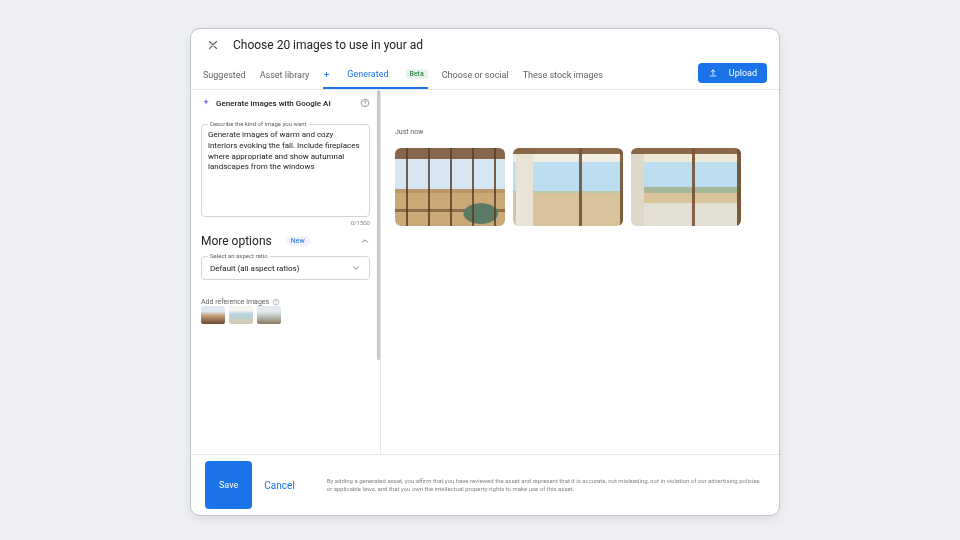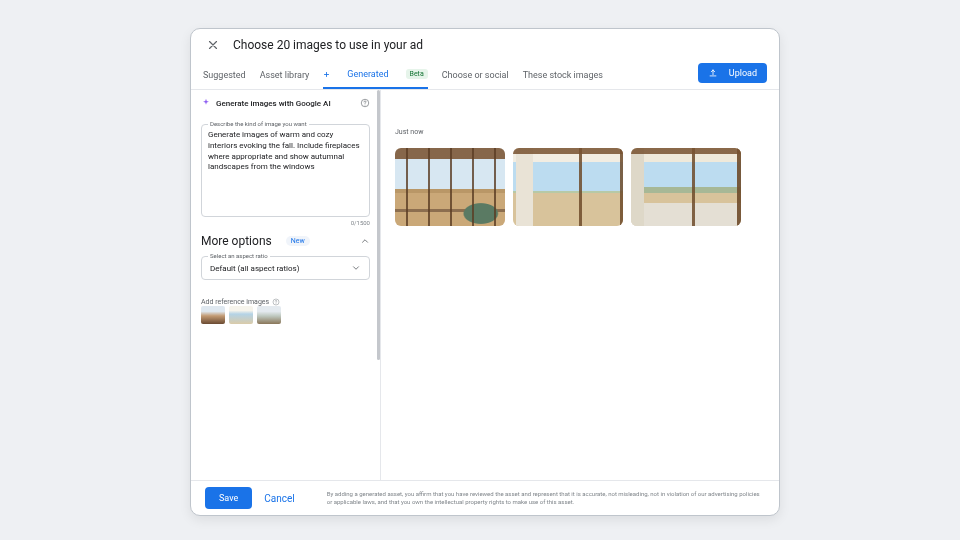--- a/index.html
+++ b/index.html
@@ -129,21 +129,21 @@
     background:
       linear-gradient(180deg, rgba(120,82,48,.85) 0 8%, transparent 8%),
       linear-gradient(90deg, #ded8c8 0 12%, transparent 12% 55%, rgba(110,75,42,.85) 55% 58%, transparent 58% 96%, rgba(110,75,42,.9) 96% 100%),
       linear-gradient(180deg, transparent 70%, #e4dfd4 70% 100%);
   }
 
   .footer {
     border-top: 1px solid #e5e7eb; padding: 6px 14px;
     display: flex; align-items: center; gap: 12px;
   }
-  .save { background: #1a73e8; color: #fff; border: none; font-size: 9px; padding: 6px 14px; border-radius: 4px; cursor: pointer; }
+  .save { background: #1a73e8; color: #fff; border: none; font-size: 9px; padding: 19px 14px; border-radius: 4px; cursor: pointer; }
   .cancel { background: none; border: none; color: #1a73e8; font-size: 10px; cursor: pointer; }
   .disclaimer { font-size: 6px; color: #80868b; line-height: 1.3; flex: 1; margin-left: 20px; }
 </style>
 </head>
 <body>
 
 <div class="modal">
 
   <div class="header">
     <div class="close-x">

